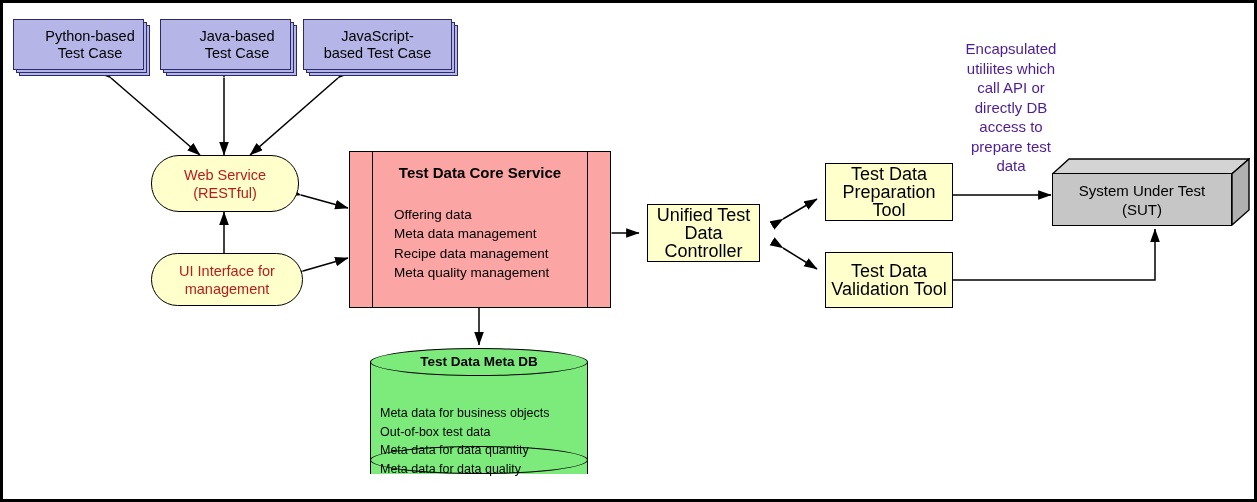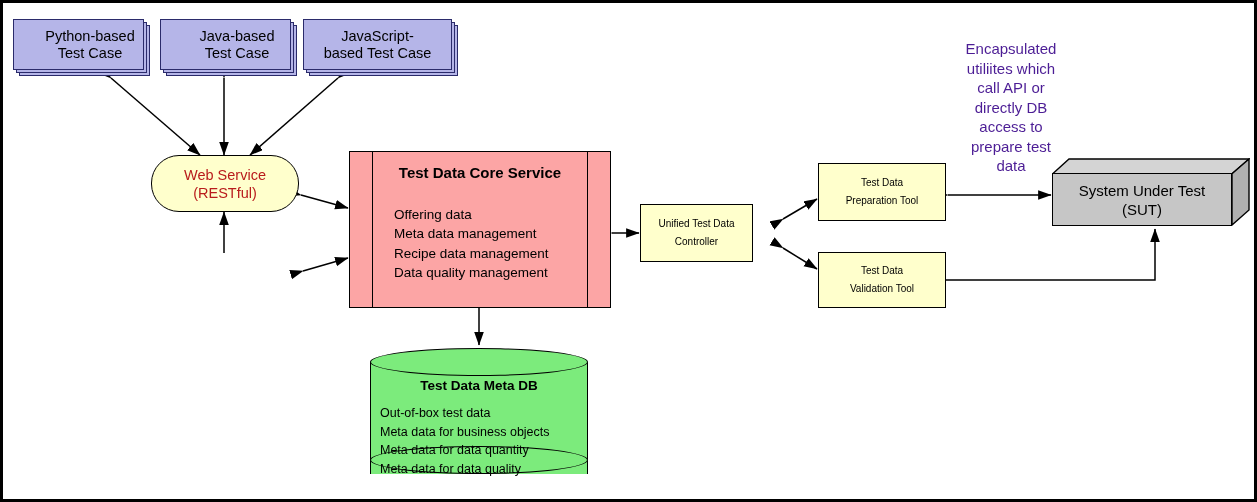--- a/index.html
+++ b/index.html
@@ -46,40 +46,40 @@
   .core .title{
     position:absolute;left:0;right:0;top:12px;text-align:center;
     font-size:15px;font-weight:bold;color:#000;
   }
   .core ul{
     position:absolute;left:38px;top:47px;margin:6px;padding:0;list-style:none;
   }
   .core li{font-size:13.5px;line-height:19.4px;color:#000;white-space:nowrap;}
 
   
-  .rect{background:#ffffcc;border:1.4px solid #000;font-size:10px;line-height:18px;color:#000;white-space:pre-line;}
+  .rect{background:#ffffcc;border:1.4px solid #000;font-size:18px;line-height:18px;color:#000;white-space:pre-line;margin-left:7px;}
 
   
   .cyl{width:218px;height:140px;}
   .cyl .body{
     position:absolute;left:0;top:14px;width:218px;height:112px;
     background:#7ceb7c;border-left:1.5px solid #000;border-right:1.5px solid #000;
     box-sizing:border-box;
   }
   .cyl .bottom{
     position:absolute;left:0;top:98px;width:218px;height:28px;
     background:#7ceb7c;border:1.5px solid #000;border-radius:50%;box-sizing:border-box;
   }
   .cyl .top{
     position:absolute;left:0;top:0;width:218px;height:28px;
     background:#7ceb7c;border:1.5px solid #000;border-radius:50%;box-sizing:border-box;
   }
   .cyl .title{
     position:absolute;left:0;right:0;top:6px;text-align:center;
-    font-size:13.5px;font-weight:bold;color:#000;margin-top:24px;
+    font-size:13.5px;font-weight:bold;color:#000;
   }
   .cyl ul{position:absolute;left:10px;top:56px;margin:0;padding:0;list-style:none;}
   .cyl li{font-size:12.5px;line-height:18.5px;color:#000;white-space:nowrap;}
 
   
   .node3d{width:198px;height:68px;}
   .node3d .front{
     position:absolute;left:0;top:15px;width:180px;height:53px;
     background:#c6c6c6;border:1.4px solid #000;box-sizing:border-box;
     display:flex;align-items:center;justify-content:center;text-align:center;
@@ -150,41 +150,45 @@
     <div class="sheet s1" style="width:149px;"></div>
     <div class="lbl" style="width:149px;">JavaScript-
 based Test Case</div>
   </div>
 
   <div class="node stadium ctr" style="left:148px;top:152px;width:148px;height:57px;">
     <span>Web Service
 (RESTful)</span>
   </div>
 
+  <div class="node stadium ctr" style="left:148px;top:250px;width:152px;height:53px;">
+    <span>UI Interface for
+management</span>
+  </div>
 
   <div class="node core" style="left:346px;top:148px;width:262px;height:157px;">
     <div class="divL"></div>
     <div class="divR"></div>
     <div class="title">Test Data Core Service</div>
     <ul>
       <li>Offering data</li>
       <li>Meta data management</li>
       <li>Recipe data management</li>
-      <li>Data quality management</li>
+      <li>Meta quality management</li>
     </ul>
   </div>
 
   <div class="node cyl" style="left:367px;top:345px;">
     <div class="body"></div>
     <div class="bottom"></div>
     <div class="top"></div>
     <div class="title">Test Data Meta DB</div>
     <ul>
+      <li>Meta data for business objects</li>
       <li>Out-of-box test data</li>
-      <li>Meta data for business objects</li>
       <li>Meta data for data quantity</li>
       <li>Meta data for data quality</li>
     </ul>
   </div>
 
   <div class="node rect ctr" style="left:637px;top:201px;width:113px;height:58px;">
     <span>Unified Test Data
 Controller</span>
   </div>
 

